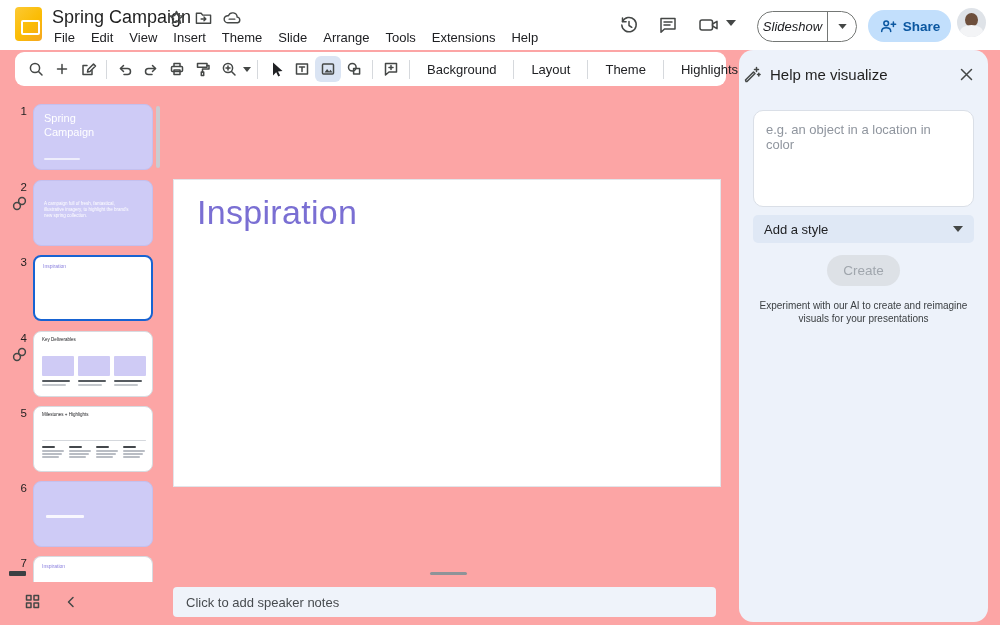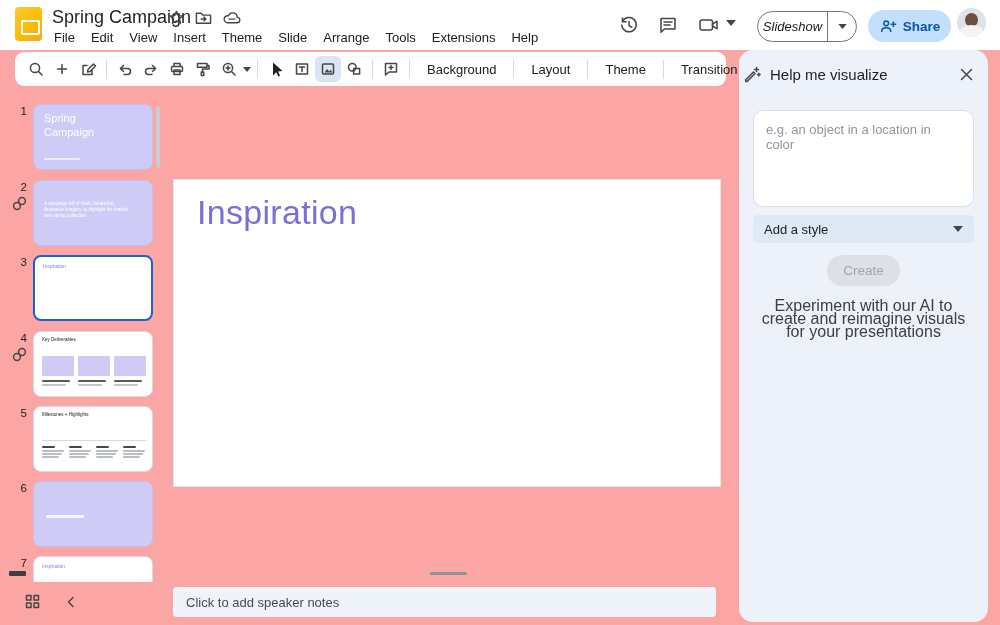--- a/index.html
+++ b/index.html
@@ -76,21 +76,21 @@
   .panel textarea { position:absolute; left:14px; top:60px; width:221px; height:97px; background:#fff;
       border:1px solid #dadfe7; border-radius:10px; padding:11px 12px; font-size:13px; color:#202124;
       font-family:"Liberation Sans",sans-serif; resize:none; outline:none; }
   .panel textarea::placeholder { color:#8f959e; }
   .style-select { position:absolute; left:14px; top:165px; width:221px; height:28px; background:#dfe8f5;
       border-radius:5px; display:flex; align-items:center; padding:0 11px; }
   .style-select span { font-size:13px; color:#202124; flex:1; }
   .create-btn { position:absolute; left:88px; top:205px; width:73px; height:31px; border-radius:16px;
       background:#dde1e6; border:none; font-size:13.5px; color:#a0a6ad; font-family:"Liberation Sans",sans-serif; }
   .panel-caption { position:absolute; left:18px; top:249px; width:213px; text-align:center;
-      font-size:16px; line-height:13px; color:#3c4043; }
+      font-size:10px; line-height:13px; color:#3c4043; }
 
   svg { display:block; }
   .st { stroke:#444746; stroke-width:1.5; fill:none; stroke-linecap:round; stroke-linejoin:round; }
   .stf { fill:#444746; }
 </style>
 </head>
 <body>
 
 <div id="stage">
 
@@ -268,21 +268,21 @@
           <path class="st" d="M9 5.5v4M7 7.5h4"></path>
         </svg>
     </span>
     <span class="tb-sep"></span>
     <span class="tb-text">Background</span>
     <span class="tb-sep"></span>
     <span class="tb-text">Layout</span>
     <span class="tb-sep"></span>
     <span class="tb-text">Theme</span>
     <span class="tb-sep"></span>
-    <span class="tb-text">Transition</span>
+    <span class="tb-text">Highlights</span>
     <span class="tb-ic">
       <svg width="18" height="18" viewBox="0 0 18 18">
           <circle class="stf" cx="9" cy="4.5" r="1.4"></circle>
           <circle class="stf" cx="9" cy="9" r="1.4"></circle>
           <circle class="stf" cx="9" cy="13.5" r="1.4"></circle>
         </svg>
     </span>
     <span class="tb-spacer"></span>
     <span class="tb-sep"></span>
     <span class="tb-ic" style="margin-left:6px">

